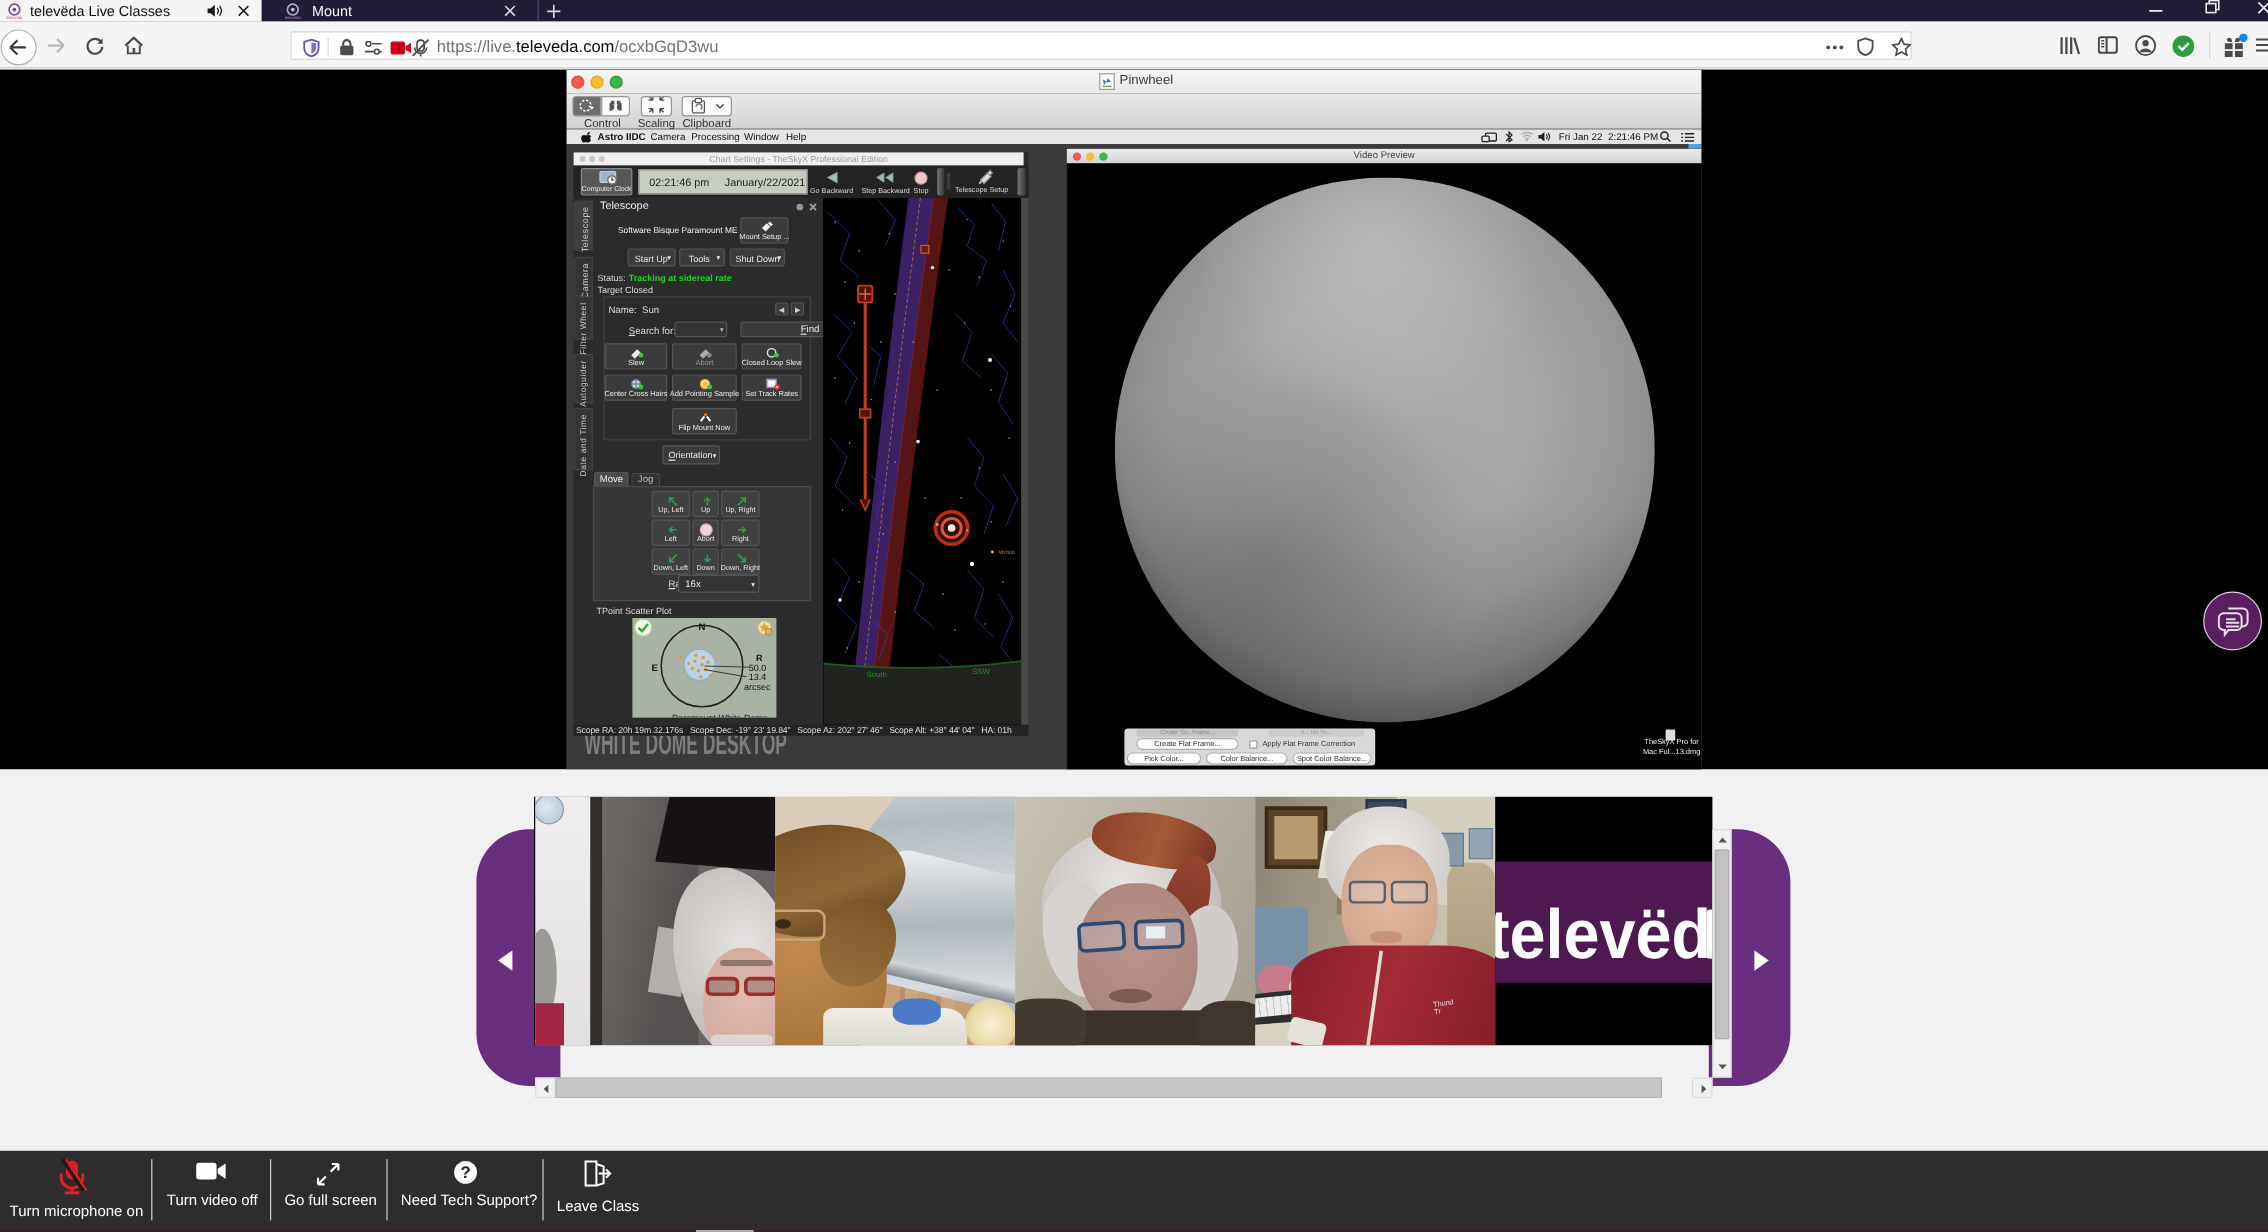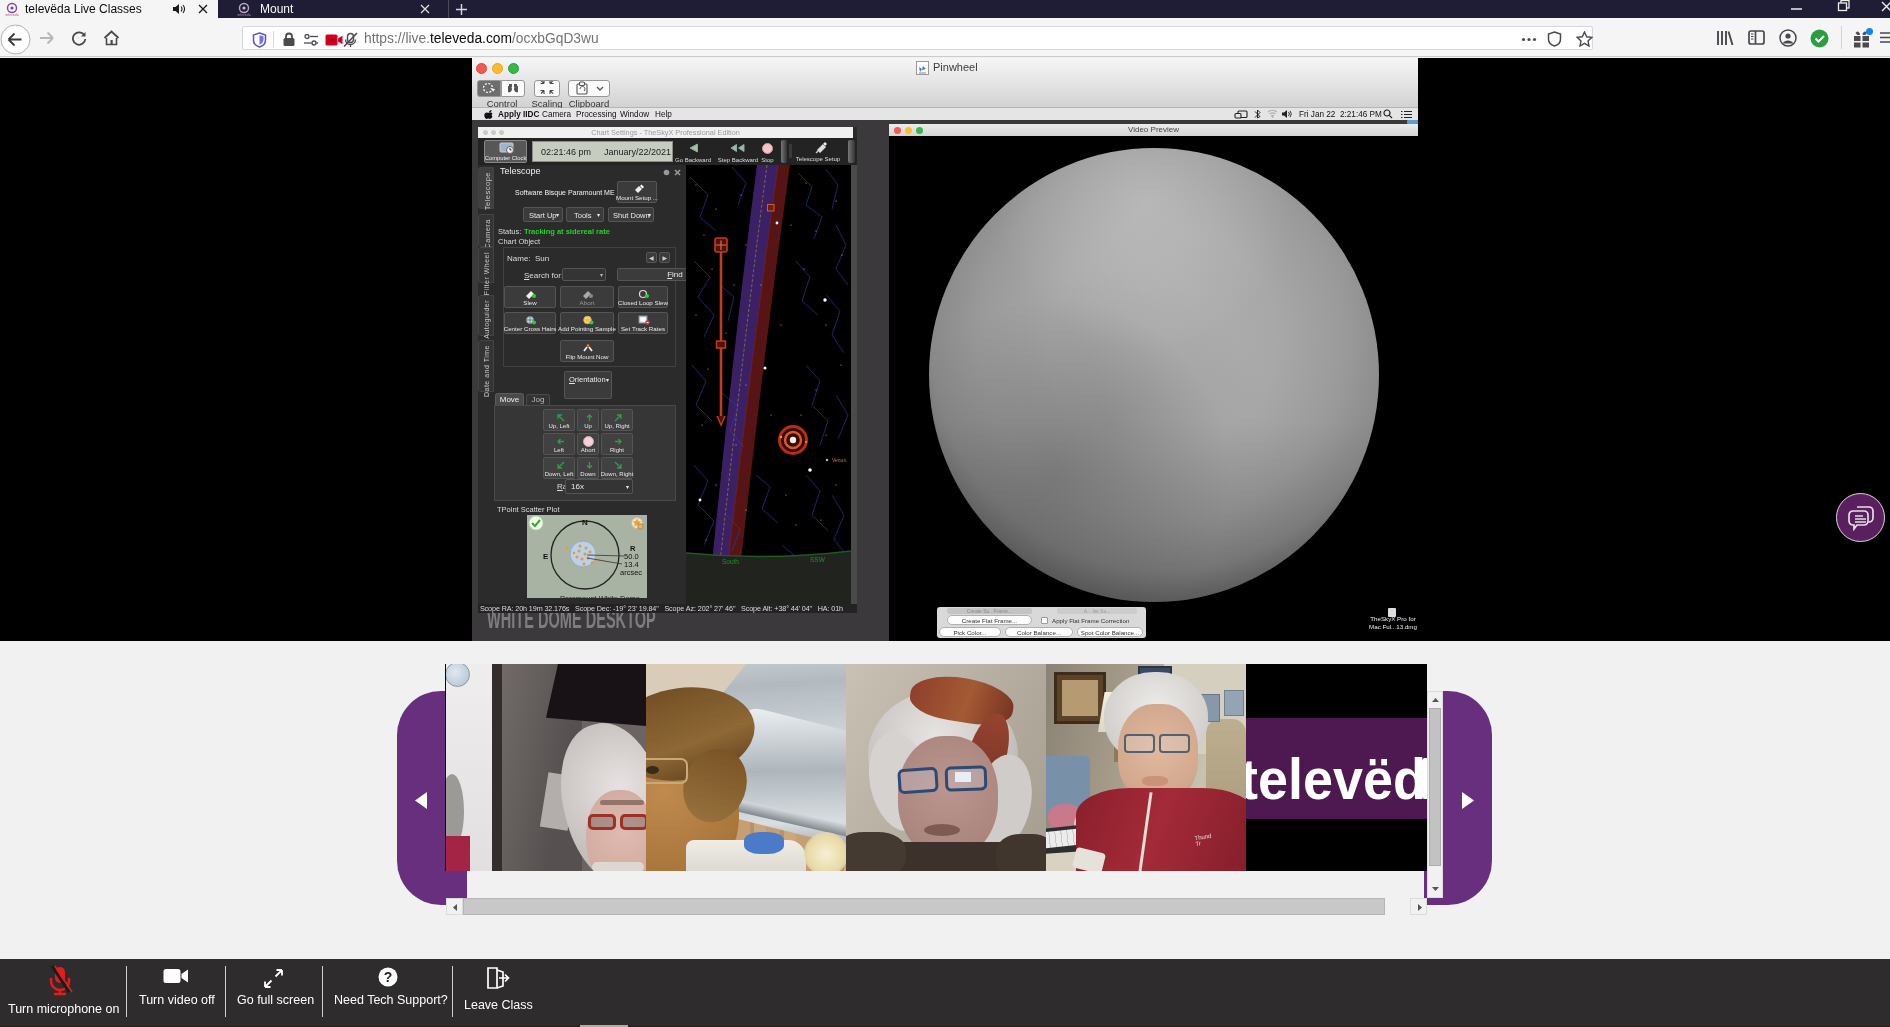--- a/index.html
+++ b/index.html
@@ -236,21 +236,21 @@
       <div class="abs" style="left:444px;top:3px;width:13px;height:14px;background:#fdfdfd;border:1px solid #999;"><svg width="11" height="12" viewBox="0 0 11 12">
             <path d="M2 3l3 2-2 3zM6 2l3 3-4 1z" fill="#47c"></path>
             <path d="M2 9h7" stroke="#888" stroke-width="1"></path>
           </svg></div>
       <div class="abs" style="left:461px;top:3px;font-size:11px;color:#3c3c3c;">Pinwheel</div>
     </div>
     <div id="menubar">
       <svg class="abs" style="left:12px;top:1px" width="10" height="10" viewBox="0 0 10 10">
           <path d="M5 3C5.5 1.5 7 1 7.5 1c.2 1.5-1 2.5-2.5 2.3zM5.2 3.8c1-.6 2.6-.4 3.3.9c-1 .6-1 2.3 0 2.9c-.6 1.3-1.6 2.3-2.4 2.3c-.7 0-.9-.45-1.8-.45s-1.2.45-1.9.45C1.5 9.9.3 8 .3 6.3c0-1.8 1.3-2.8 2.5-2.8c.8 0 1.6.5 2.4.3z" fill="#111"></path>
         </svg>
-      <div class="abs" style="left:26px;top:1.5px;font-weight:bold;">Apply IIDC</div>
+      <div class="abs" style="left:26px;top:1.5px;font-weight:bold;">Astro IIDC</div>
       <div class="abs" style="left:70px;top:1.5px;">Camera</div>
       <div class="abs" style="left:104px;top:1.5px;">Processing</div>
       <div class="abs" style="left:148px;top:1.5px;">Window</div>
       <div class="abs" style="left:183px;top:1.5px;">Help</div>
       <svg class="abs" style="left:762px;top:1.5px" width="14" height="10" viewBox="0 0 14 10">
           <rect x="4" y="1" width="9" height="6.5" rx="1" fill="none" stroke="#222" stroke-width="1.1"></rect>
           <rect x="1" y="3.5" width="6" height="4.5" rx="1" fill="#e5e5e5" stroke="#222" stroke-width="1.1"></rect>
         </svg>
       <svg class="abs" style="left:782px;top:1px" width="7" height="10" viewBox="0 0 7 10">
           <path d="M1 2.5l5 5L3.5 9V1L6 3.5l-5 5" stroke="#222" stroke-width="1" fill="none"></path>
@@ -353,21 +353,21 @@
         <div class="dbtn" style="left:88px;top:42px;width:38px;height:15px;font-size:7.5px;">
             <span class="abs" style="left:7px;top:3px">Tools</span>
             <span class="abs" style="right:3px;top:3px;font-size:6px">▾</span>
           </div>
         <div class="dbtn" style="left:130px;top:42px;width:46px;height:15px;font-size:7.5px;">
             <span class="abs" style="left:4px;top:3px;white-space:nowrap">Shut Down</span>
             <span class="abs" style="right:2px;top:3px;font-size:6px">▾</span>
           </div>
         <div class="dtext" style="left:20px;top:62px;">Status:</div>
         <div class="dtext" style="left:46px;top:62px;color:#21d32b;font-weight:bold;font-size:7.5px;">Tracking at sidereal rate</div>
-        <div class="dtext" style="left:20px;top:72px;">Chart Object</div>
+        <div class="dtext" style="left:20px;top:72px;">Target Closed</div>
         <div class="abs" style="left:25px;top:82px;width:173px;height:120px;border:1px solid #414141;"></div>
         <div class="dtext" style="left:29px;top:89px;font-size:8px;">Name:&nbsp; Sun</div>
         <div class="dbtn" style="left:168px;top:87px;width:11px;height:11px;">
             <span class="abs" style="left:2px;top:1px;font-size:6px;color:#ccc">◀</span>
           </div>
         <div class="dbtn" style="left:181px;top:87px;width:11px;height:11px;">
             <span class="abs" style="left:2.5px;top:1px;font-size:6px;color:#ccc">▶</span>
           </div>
         <div class="dtext" style="left:46px;top:106px;font-size:8px;"><u>S</u>earch for:</div>
         <div class="dbtn" style="left:84px;top:103px;width:44px;height:13px;background:#343434;">
@@ -422,21 +422,21 @@
             </svg>
             <div class="lbl">Set Track Rates</div>
           </div>
         <div class="dbtn" style="left:82px;top:175px;width:54px;height:22px;">
             <svg class="abs" style="left:21px;top:2px" width="12" height="10" viewBox="0 0 12 10">
               <path d="M2 8L5 4M10 8L7 4" stroke="#eee" stroke-width="1.8"></path>
               <circle cx="6" cy="2.5" r="1.2" fill="#f80"></circle>
             </svg>
             <div class="lbl">Flip Mount Now</div>
           </div>
-        <div class="dbtn" style="left:86px;top:206px;width:48px;height:28px;">
+        <div class="dbtn" style="left:74px;top:206px;width:48px;height:16px;">
             <span class="abs" style="left:4px;top:3px;font-size:7.5px;"><u>O</u>rientation</span>
             <span class="abs" style="right:2px;top:4px;font-size:6px">▾</span>
           </div>
         <div class="abs" style="left:17px;top:228px;width:29px;height:12px;background:#4a4a4a;border:1px solid #5c5c5c;border-bottom:none;border-radius:3px 3px 0 0;color:#eee;font-size:8px;text-align:center;padding-top:1px;">Move</div>
         <div class="abs" style="left:48px;top:229px;width:24px;height:11px;background:#333;border:1px solid #4a4a4a;border-bottom:none;border-radius:3px 3px 0 0;color:#bbb;font-size:8px;text-align:center;">Jog</div>
         <div class="abs" style="left:16px;top:240px;width:182px;height:96px;background:#363636;border:1px solid #4a4a4a;"></div>
 
         <div class="dbtn" style="left:65px;top:244px;width:32px;height:22px;background:#414141;">
             <svg class="garrow abs" style="left:12px;top:3px" width="9" height="9" viewBox="0 0 9 9">
               <path d="M8 8L2 2M2 6V2h4"></path>

